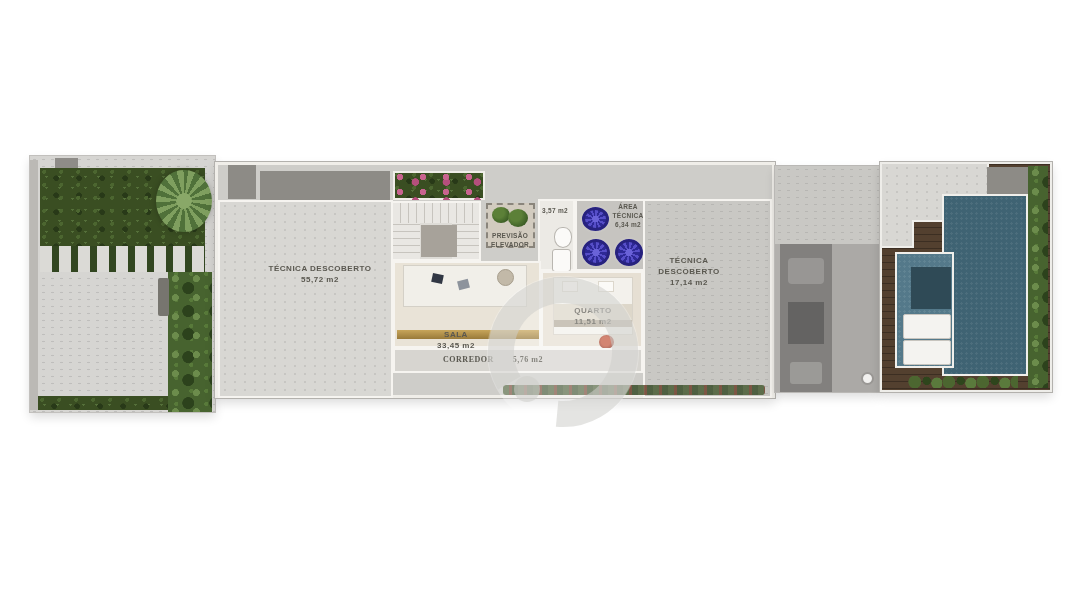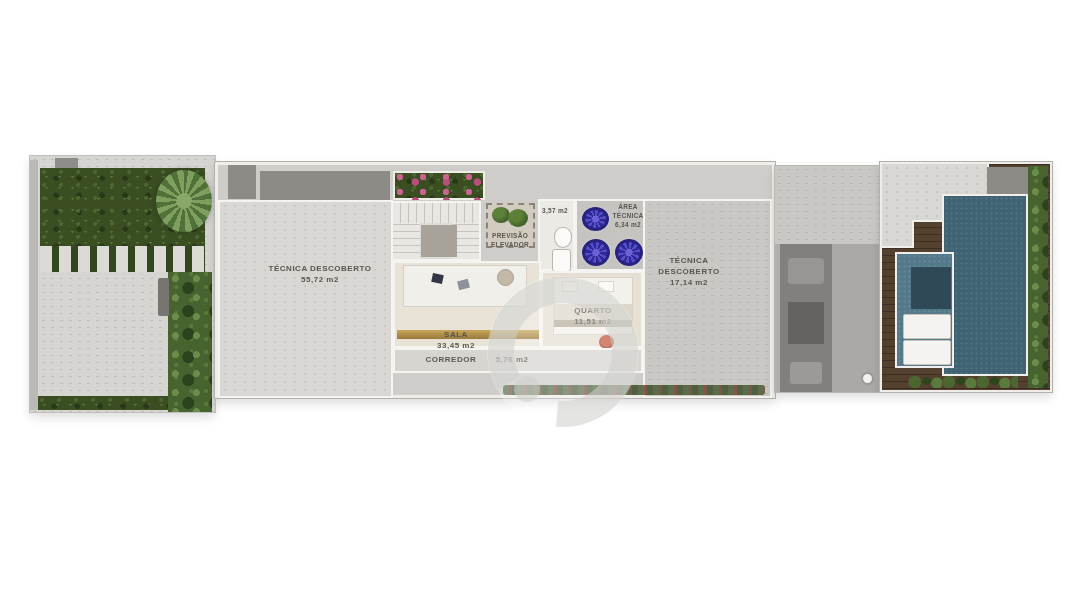--- a/index.html
+++ b/index.html
@@ -184,21 +184,21 @@
           <div class="blanket" style="top:42px;height:7px;background:#b6ae9e;"></div>
         </div>
         <div class="abs plant-red" style="left:56px;top:62px;width:15px;height:14px;"></div>
       </div>
       <div class="rlabel" style="left:375px;top:152px;">
         <span style="display:block">QUARTO</span>
         <span style="display:block">11,51 m2</span>
       </div>
 
       <div class="abs floor room-wall" style="left:175px;top:183px;width:250px;height:25px;background:#d7d5d0;"></div>
-      <div class="rlabel" style="left:259px;top:195px;">
+      <div class="rlabel" style="left:275px;top:195px;font-family:Liberation Serif, serif;">
         <span>CORREDOR</span>
         <span style="display:inline-block;width:14px;"></span>
         <span>5,76 m2</span>
       </div>
 
       <div class="abs floor concrete-md room-wall" style="left:425px;top:34px;width:129px;height:199px;"></div>
       <div class="rlabel" style="left:471px;top:107px;">
         <span style="display:block">TÉCNICA</span>
         <span style="display:block">DESCOBERTO</span>
         <span style="display:block">17,14 m2</span>

